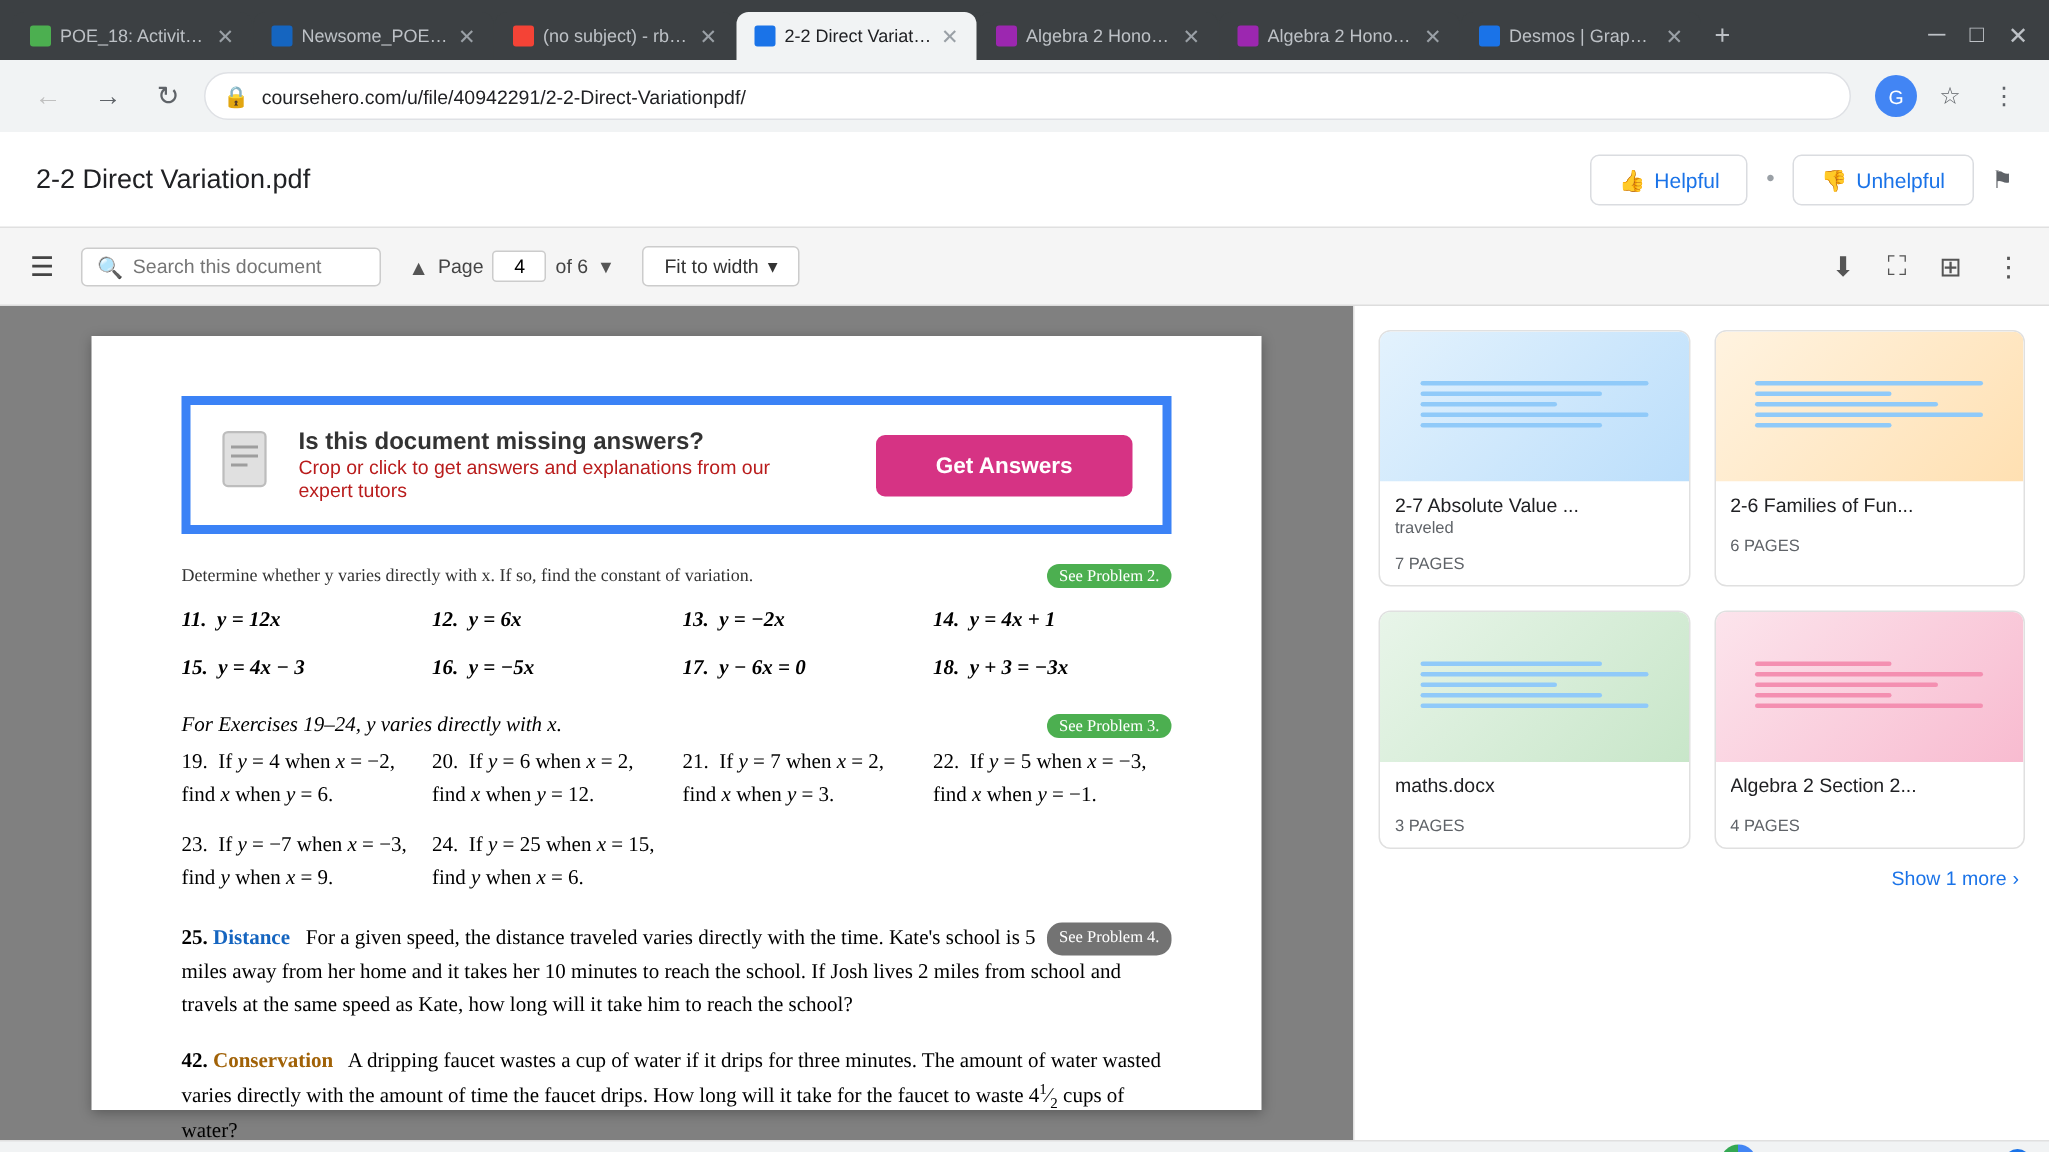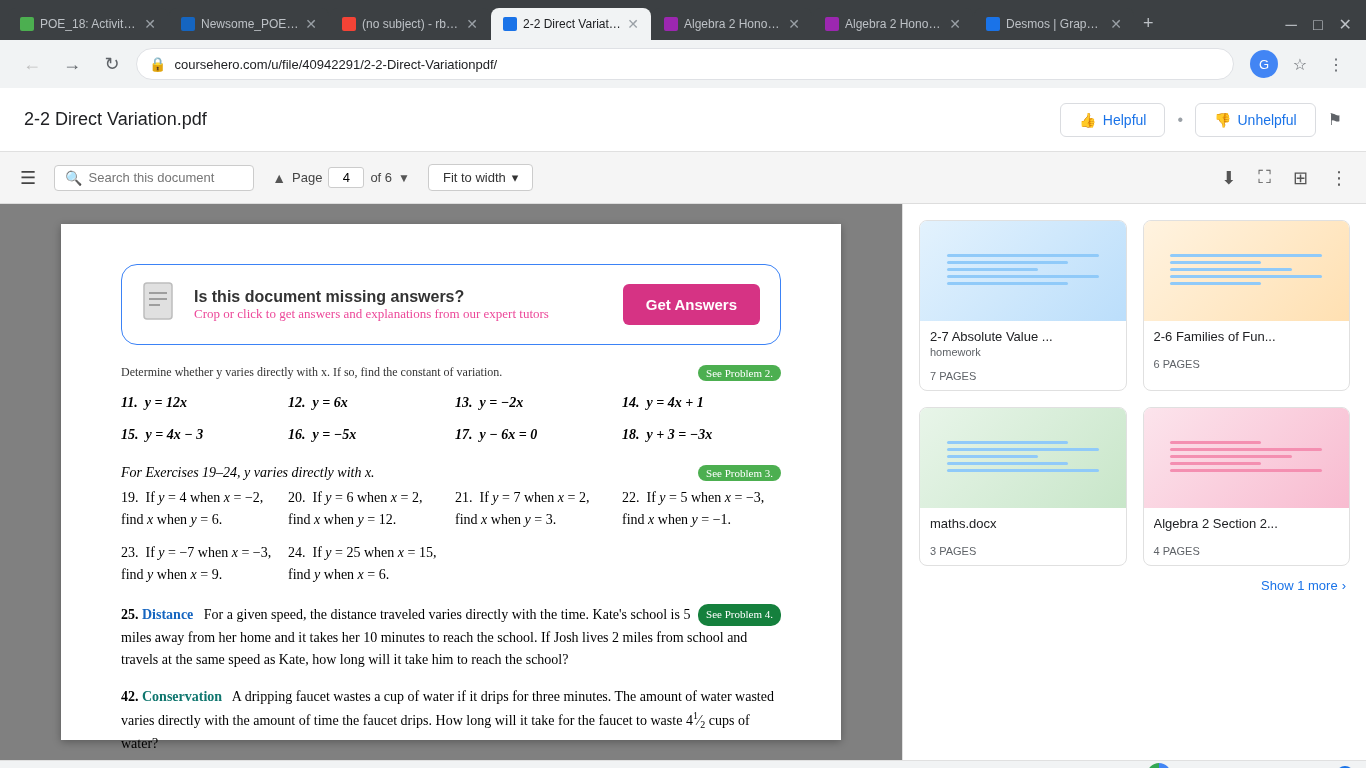--- a/index.html
+++ b/index.html
@@ -52,36 +52,36 @@
     .fit-width-btn { display: flex; align-items: center; gap: 6px; background: #fff; border: 1px solid #ccc; border-radius: 4px; padding: 5px 14px; font-size: 13px; color: #333; cursor: pointer; margin-left: 8px; }
     .toolbar-spacer { flex: 1; }
     .toolbar-action-btn { background: none; border: none; color: #555; font-size: 18px; cursor: pointer; padding: 4px 6px; }
 
     
     .pdf-area { display: flex; flex: 1; overflow: hidden; }
     .pdf-viewer { flex: 1; background: #808080; overflow-y: auto; display: flex; justify-content: center; padding: 20px; }
     .pdf-page { background: #fff; width: 780px; min-height: 500px; padding: 40px 60px; box-shadow: 0 2px 8px rgba(0,0,0,0.3); position: relative; font-family: 'Times New Roman', Times, serif; }
 
     
-    .answer-banner { display: flex; align-items: center; background: #fff; border: 1px solid #3b82f6; border-radius: 16px; padding: 16px 20px; margin-bottom: 20px; gap: 16px; justify-content: space-between; }
+    .answer-banner { display: flex; align-items: center; background: #fff; border: 6px solid #3b82f6; border-radius: 0; padding: 16px 20px; margin-bottom: 20px; gap: 16px; justify-content: space-between; }
     .answer-banner-icon { font-size: 28px; color: #888; }
     .answer-banner-text { flex: 1; }
     .answer-banner-title { font-size: 16px; font-weight: 600; color: #333; font-family: sans-serif; }
-    .answer-banner-subtitle { font-size: 13px; color: #ec4899; font-family: Liberation Serif, serif; }
-    .get-answers-btn { background: #d63384; color: #fff; border: none; border-radius: 6px; padding: 12px 23px; font-size: 15px; font-weight: 600; cursor: pointer; white-space: nowrap; margin-left: 36px; }
+    .answer-banner-subtitle { font-size: 13px; color: #b91c1c; font-family: Liberation Sans, sans-serif; }
+    .get-answers-btn { background: #d63384; color: #fff; border: none; border-radius: 6px; padding: 12px 40px; font-size: 15px; font-weight: 600; cursor: pointer; white-space: nowrap; margin-left: 36px; }
 
     
     .pdf-header-line { font-size: 12px; color: #333; margin-bottom: 12px; }
     .problem-row { margin-bottom: 6px; font-size: 14px; line-height: 1.6; }
     .problem-grid { display: grid; grid-template-columns: 1fr 1fr 1fr 1fr; gap: 4px 8px; margin-bottom: 12px; font-weight: bold; }
     .problem-grid-2col { display: grid; grid-template-columns: 1fr 1fr 1fr 1fr; gap: 4px 8px; margin-bottom: 12px; }
     .section-header { font-size: 14px; font-style: italic; margin: 12px 0 6px; }
     .see-problem-right { float: right; background: #4caf50; color: #fff; padding: 2px 8px; border-radius: 10px; font-size: 11px; font-style: normal; }
     .problem-label-blue { color: #1565c0; font-style: normal; font-weight: 600; }
-    .problem-label-green { color: #0f766e; font-style: normal; font-weight: 600; }
+    .problem-label-green { color: #a16207; font-style: normal; font-weight: 600; }
     .word-problem { font-size: 14px; margin-bottom: 14px; line-height: 1.6; }
     .word-problem-num { font-weight: bold; }
 
     
     .right-sidebar { width: 464px; background: #fff; border-left: 1px solid #e0e0e0; overflow-y: auto; padding: 16px; }
     .related-docs-grid { display: grid; grid-template-columns: 1fr 1fr; gap: 16px; }
     .doc-card { border: 1px solid #e0e0e0; border-radius: 8px; overflow: hidden; cursor: pointer; }
     .doc-card-thumb { height: 100px; background: #f5f5f5; overflow: hidden; display: flex; align-items: center; justify-content: center; font-size: 11px; color: #888; }
     .doc-card-thumb-placeholder { background: linear-gradient(135deg, #e3f2fd 0%, #bbdefb 100%); width: 100%; height: 100%; display: flex; align-items: center; justify-content: center; flex-direction: column; gap: 4px; padding: 8px; }
     .doc-card-info { padding: 8px 10px; }
@@ -260,21 +260,21 @@
             <div class="problem-row">20.&nbsp; If <span class="math-eq">y</span> = 6 when <span class="math-eq">x</span> = 2, find <span class="math-eq">x</span> when <span class="math-eq">y</span> = 12.</div>
             <div class="problem-row">21.&nbsp; If <span class="math-eq">y</span> = 7 when <span class="math-eq">x</span> = 2, find <span class="math-eq">x</span> when <span class="math-eq">y</span> = 3.</div>
             <div class="problem-row">22.&nbsp; If <span class="math-eq">y</span> = 5 when <span class="math-eq">x</span> = −3, find <span class="math-eq">x</span> when <span class="math-eq">y</span> = −1.</div>
             <div class="problem-row">23.&nbsp; If <span class="math-eq">y</span> = −7 when <span class="math-eq">x</span> = −3, find <span class="math-eq">y</span> when <span class="math-eq">x</span> = 9.</div>
             <div class="problem-row">24.&nbsp; If <span class="math-eq">y</span> = 25 when <span class="math-eq">x</span> = 15, find <span class="math-eq">y</span> when <span class="math-eq">x</span> = 6.</div>
           </div>
 
           <div class="word-problem">
             <span class="word-problem-num">25.</span>
             <span class="problem-label-blue"> Distance</span>
-            <span style="background:#15803d;color:#fff;padding:2px 8px;border-radius:10px;font-size:11px;float:right;">See Problem 4.</span>
+            <span style="background:#737373;color:#fff;padding:2px 8px;border-radius:10px;font-size:11px;float:right;">See Problem 4.</span>
             &nbsp; For a given speed, the distance traveled varies directly with the time. Kate's school is 5 miles away from her home and it takes her 10 minutes to reach the school. If Josh lives 2 miles from school and travels at the same speed as Kate, how long will it take him to reach the school?
           </div>
 
           <div class="word-problem">
             <span class="word-problem-num">42.</span>
             <span class="problem-label-green"> Conservation</span>
             &nbsp; A dripping faucet wastes a cup of water if it drips for three minutes. The amount of water wasted varies directly with the amount of time the faucet drips. How long will it take for the faucet to waste 4<sup>1</sup>⁄<sub>2</sub> cups of water?
           </div>
 
         </div>
@@ -290,21 +290,21 @@
                   <div class="thumb-line full"></div>
                   <div class="thumb-line med"></div>
                   <div class="thumb-line short"></div>
                   <div class="thumb-line full"></div>
                   <div class="thumb-line med"></div>
                 </div>
               </div>
             </div>
             <div class="doc-card-info">
               <div class="doc-card-title">2-7 Absolute Value ...</div>
-              <div class="doc-card-subtitle">homework</div>
+              <div class="doc-card-subtitle">traveled</div>
             </div>
             <div class="doc-card-pages">7 PAGES</div>
           </div>
 
           <div class="doc-card">
             <div class="doc-card-thumb">
               <div class="doc-card-thumb-placeholder" style="background:linear-gradient(135deg,#fff3e0,#ffe0b2);">
                 <div class="thumb-lines">
                   <div class="thumb-line full"></div>
                   <div class="thumb-line short"></div>

